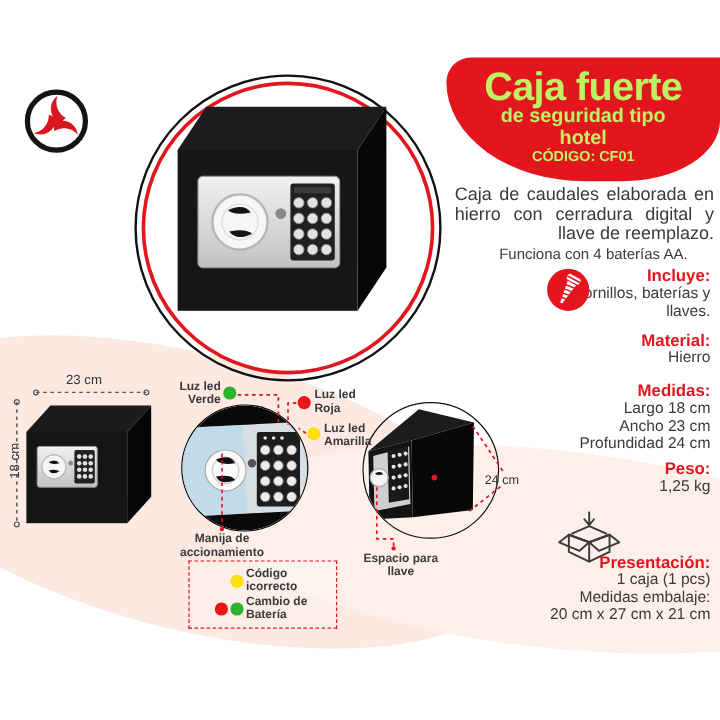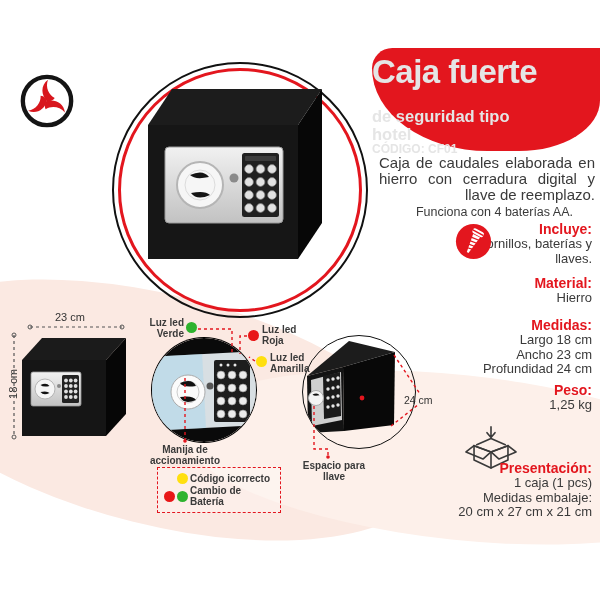--- a/index.html
+++ b/index.html
@@ -7,36 +7,36 @@
           font-family:"Liberation Sans",sans-serif;color:#3a3a3a;}
   .abs{position:absolute;}
   .blob{position:absolute;border-radius:50%;}
   .rcol{position:absolute;right:8px;text-align:right;}
   .lbl{font-size:14px;font-weight:bold;color:var(--red,#e3161e);line-height:15px;}
   .val{font-size:13px;color:var(--dark,#3a3a3a);line-height:14.5px;}
   .tag{font-size:10px;font-weight:bold;color:var(--dark,#3a3a3a);line-height:11px;}
   .dim{font-size:11px;color:#333;}
   .dot{position:absolute;border-radius:50%;width:11px;height:11px;z-index:25;}
   .banner{position:absolute;top:48px;right:0;width:228px;height:103px;
-          background:var(--red,#e3161e);color:#e5e5e5;
+          background:var(--red,#e3161e);color:#bef264;text-align:center;
           border-radius:24px 0 42% 60% / 24px 0 58% 95%;z-index:12;}
   .banner .t1{font-size:33px;font-weight:bold;letter-spacing:-.5px;line-height:34px;margin-top:7px;}
-  .banner .t2{font-size:16.5px;font-weight:bold;line-height:17px;margin-top:19px;}
+  .banner .t2{font-size:16.5px;font-weight:bold;line-height:17px;}
   .banner .t3{font-size:16.5px;font-weight:bold;line-height:18px;}
   .banner .t4{font-size:12px;font-weight:bold;line-height:13px;}
   .main-circle{position:absolute;left:112px;top:62px;width:252px;height:252px;
                border:2px solid #111;border-radius:50%;z-index:10;}
   .main-circle .inner{position:absolute;inset:4px;border:3px solid var(--red,#e3161e);border-radius:50%;}
   .zoom-circle{position:absolute;left:152px;top:338px;width:104px;height:104px;border-radius:50%;
                overflow:hidden;z-index:15;box-shadow:0 0 0 1px #000;}
   .right-circle{position:absolute;left:302px;top:335px;width:112px;height:112px;border-radius:50%;
                 border:1.5px solid #111;z-index:10;overflow:hidden;}
   .legend{position:absolute;left:157px;top:467px;width:112px;border:1.5px dashed var(--red,#e3161e);
           padding:4px 4px 4px 6px;z-index:15;background:rgba(255,255,255,.25);}
-  .legend .row{display:flex;align-items:center;gap:2px;margin:1px 0;}
+  .legend .row{display:flex;align-items:center;gap:2px;margin:1px 15px;}
   .legend .ldot{width:11px;height:11px;border-radius:50%;flex:0 0 auto;}
   .legend .sp{width:11px;flex:0 0 auto;}
   .desc{position:absolute;left:379px;width:216px;top:155px;font-size:15px;line-height:16px;
         color:var(--dark,#3a3a3a);text-align:justify;text-align-last:right;z-index:12;}
   .desc2{position:absolute;left:379px;width:194px;top:205px;font-size:12.5px;color:var(--dark,#3a3a3a);
          text-align:right;z-index:12;}
   svg{display:block;}
   .overlay{position:absolute;left:0;top:0;z-index:30;pointer-events:none;}
   .content{z-index:12;}
 </style>

